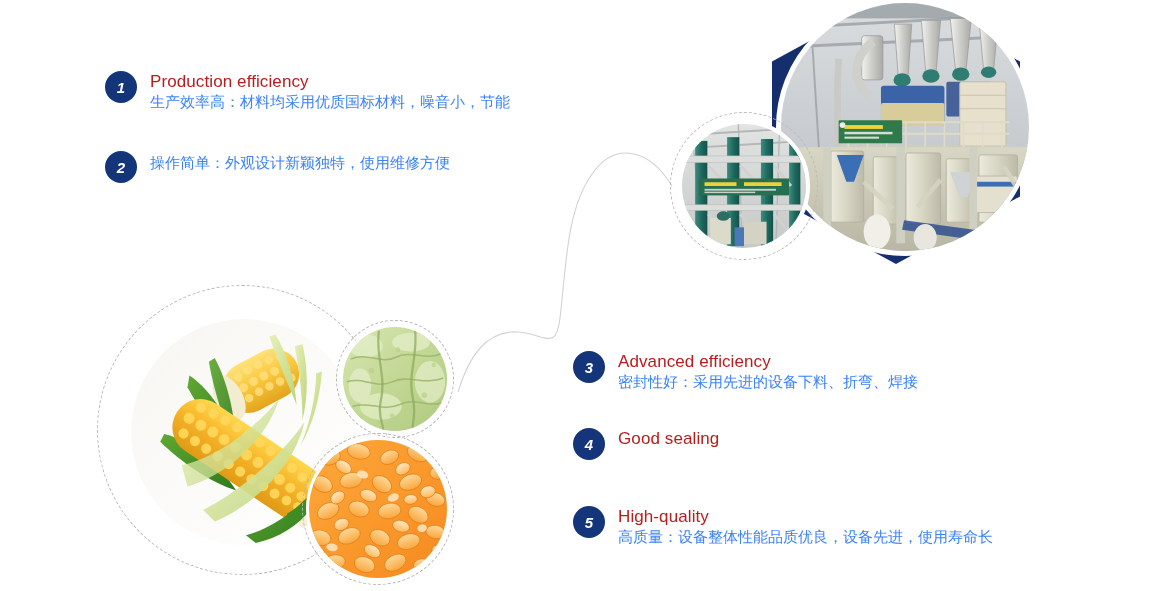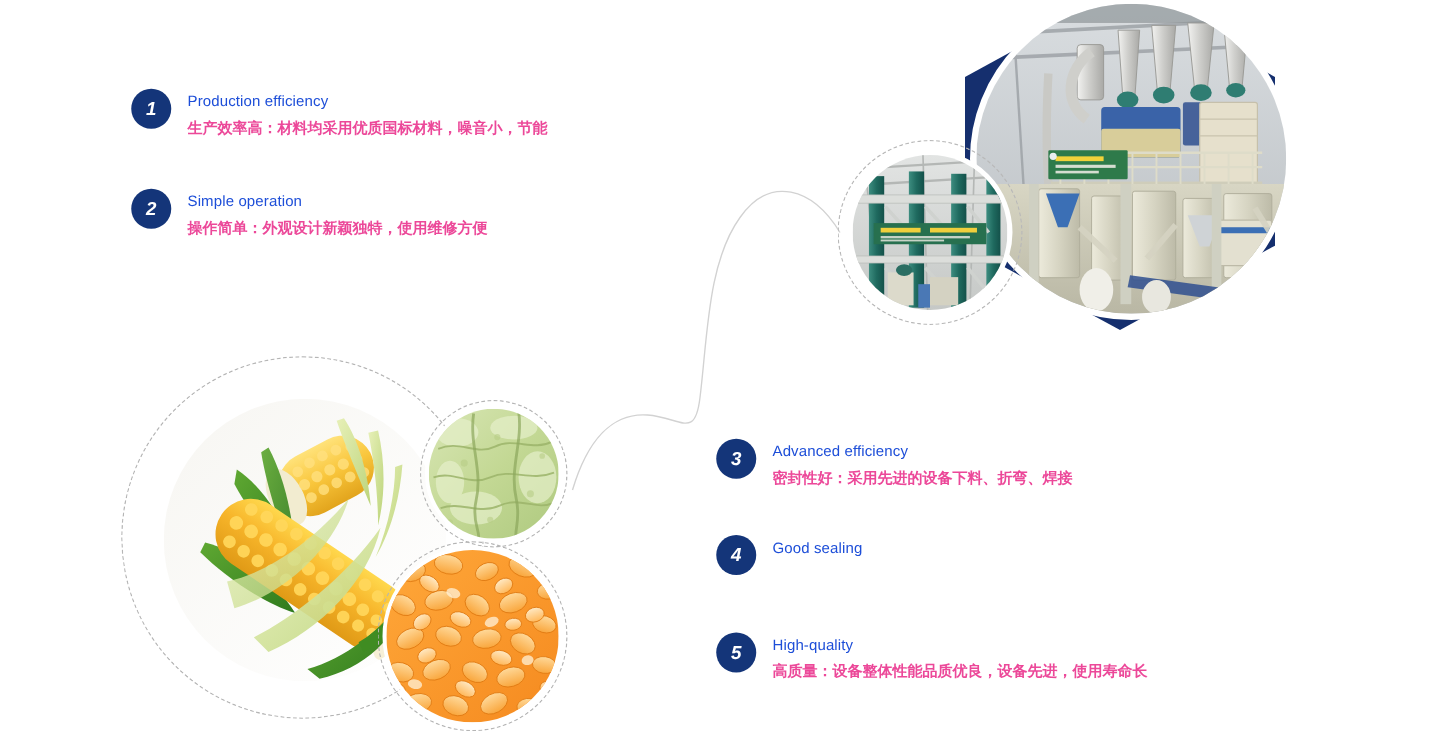--- a/index.html
+++ b/index.html
@@ -48,34 +48,33 @@
     justify-content: center;
     flex: 0 0 32px;
     line-height: 1;
     letter-spacing: 0;
   }
   .feature-text {
     margin-left: 13px;
     padding-top: 1px;
   }
   .feature-title {
-    color: #1d4ed8;
-    font-size: 12px;
+    color: #b91c1c;
+    font-size: 17px;
     line-height: 19px;
     white-space: nowrap;
     letter-spacing: 0.1px;
   }
   .feature-desc {
-    color: #ec4899;
-    font-size: 12px;
+    color: #3b82f6;
+    font-size: 15px;
     line-height: 21px;
     white-space: nowrap;
     margin-top: 1px;
     font-family: "DejaVu Sans", "Liberation Sans", sans-serif;
-    font-weight: bold;
   }
 
   
   #feature-1 { left: 105px; top: 71px; }
   #feature-2 { left: 105px; top: 151px; }
   #feature-3 { left: 573px; top: 351px; }
   #feature-4 { left: 573px; top: 428px; }
   #feature-5 { left: 573px; top: 506px; }
 
   
@@ -582,21 +581,20 @@
     <div class="badge">1</div>
     <div class="feature-text">
       <div class="feature-title">Production efficiency</div>
       <div class="feature-desc">生产效率高：材料均采用优质国标材料，噪音小，节能</div>
     </div>
   </div>
 
   <div class="feature" id="feature-2">
     <div class="badge">2</div>
     <div class="feature-text">
-      <div class="feature-title">Simple operation</div>
       <div class="feature-desc">操作简单：外观设计新颖独特，使用维修方便</div>
     </div>
   </div>
 
   <div class="feature" id="feature-3">
     <div class="badge">3</div>
     <div class="feature-text">
       <div class="feature-title">Advanced efficiency</div>
       <div class="feature-desc">密封性好：采用先进的设备下料、折弯、焊接</div>
     </div>

